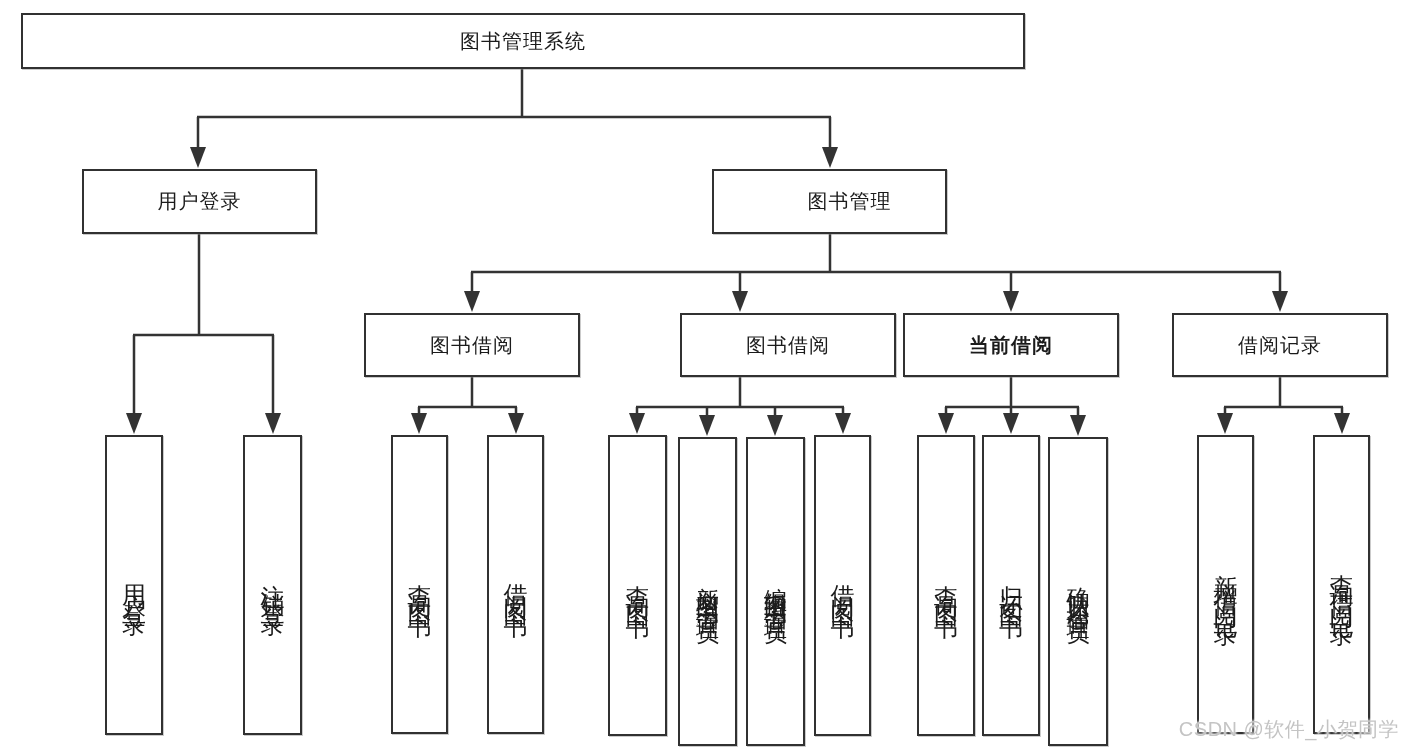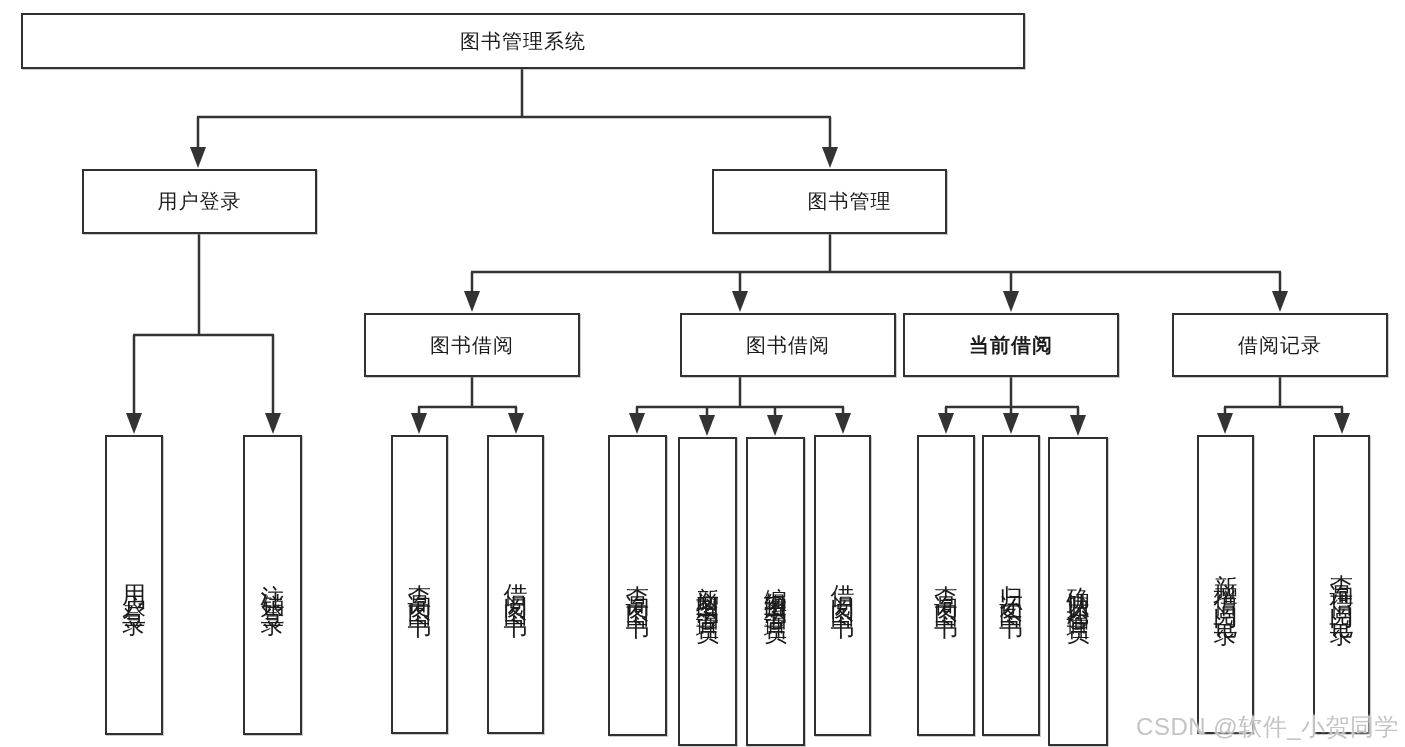--- a/index.html
+++ b/index.html
@@ -55,21 +55,21 @@
   .lf-7{left:746px;top:437px;width:59px;height:309px;}
   .lf-8{left:814px;top:435px;width:57px;height:301px;}
   .lf-9{left:917px;top:435px;width:58px;height:301px;}
   .lf-10{left:982px;top:435px;width:58px;height:301px;}
   .lf-11{left:1048px;top:437px;width:60px;height:309px;}
   .lf-12{left:1197px;top:435px;width:57px;height:299px;}
   .lf-13{left:1313px;top:435px;width:57px;height:299px;}
   .watermark{
     position:absolute;
     right:6px;bottom:4px;
-    font-size:24px;
+    font-size:20px;
     color:var(--watermark);
     letter-spacing:.5px;
     white-space:nowrap;
     text-shadow:0 0 3px #fff,0 0 3px #fff;
     z-index:5;
     margin-left:24px;
   }
 </style>
 </head>
 <body>

